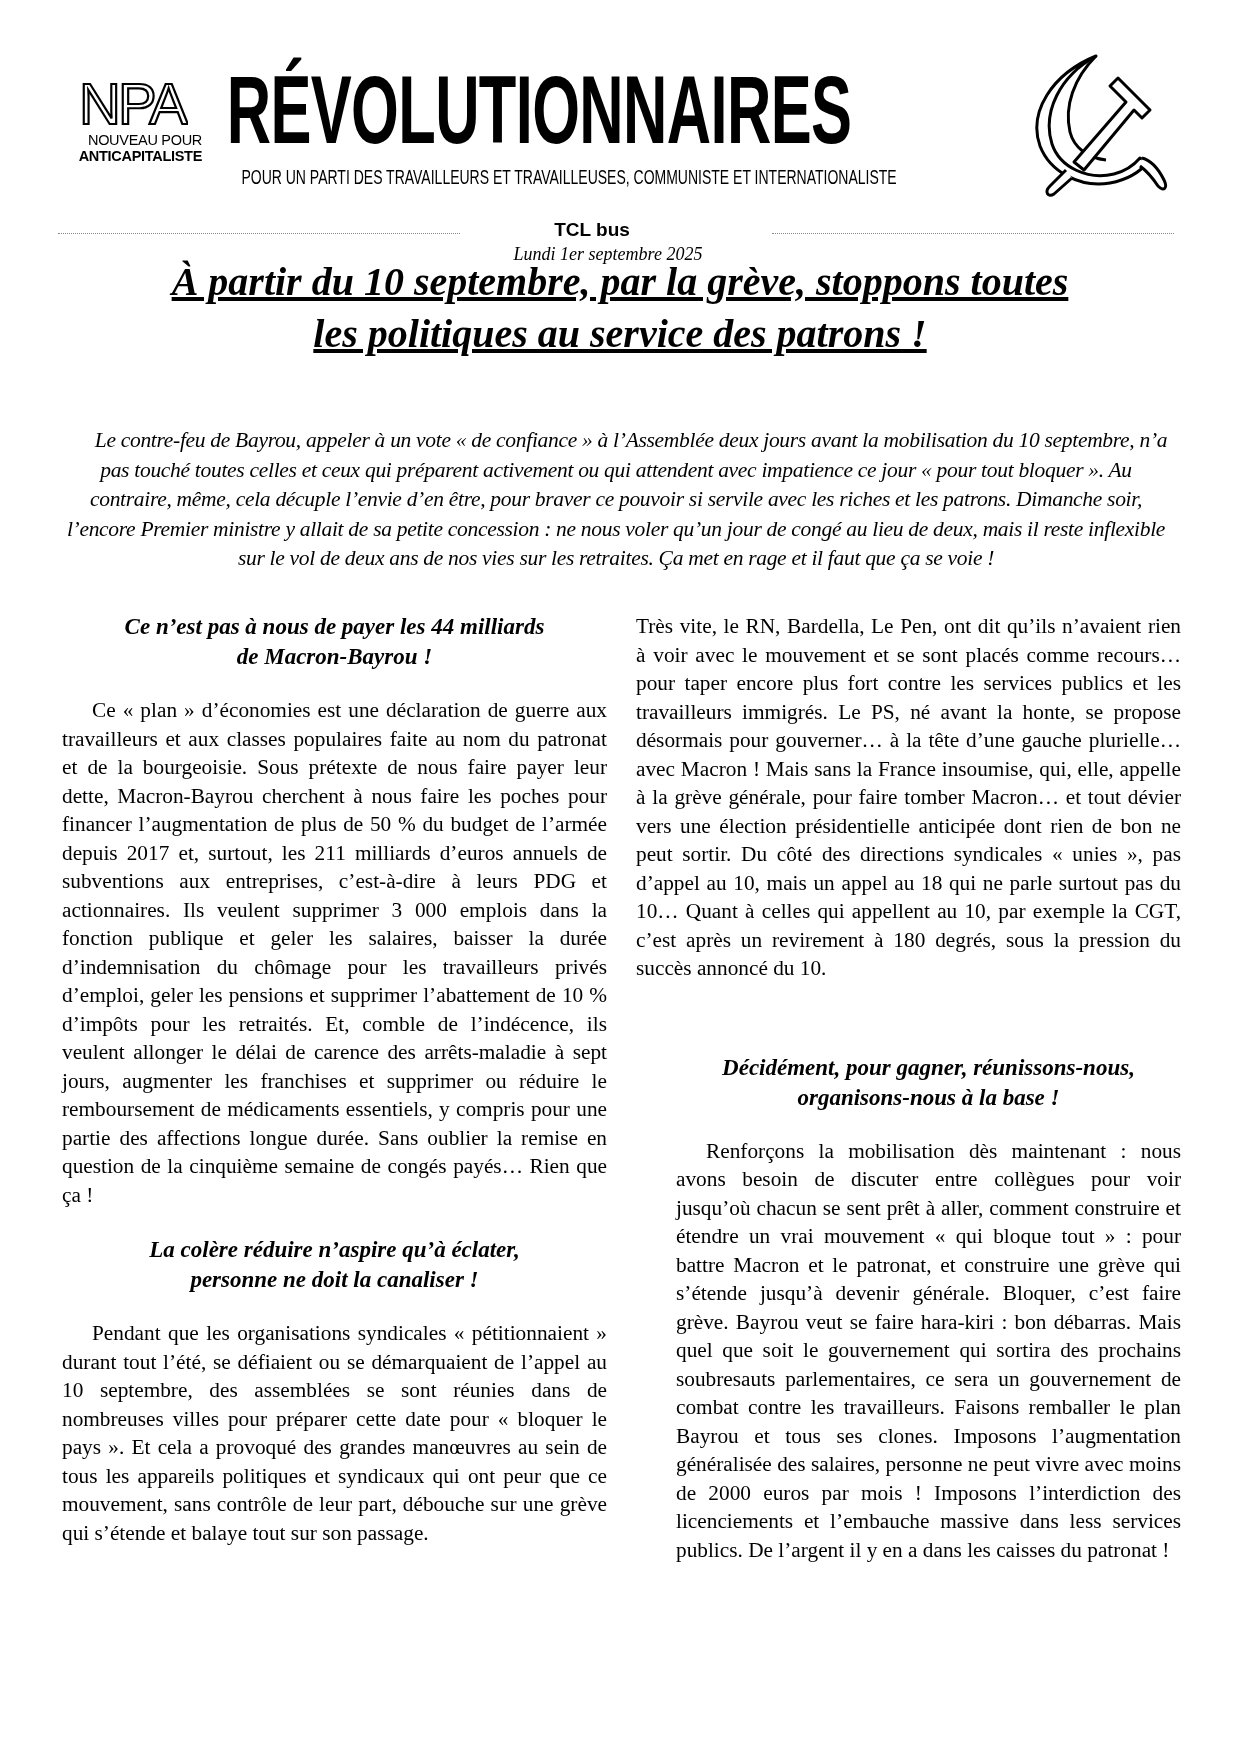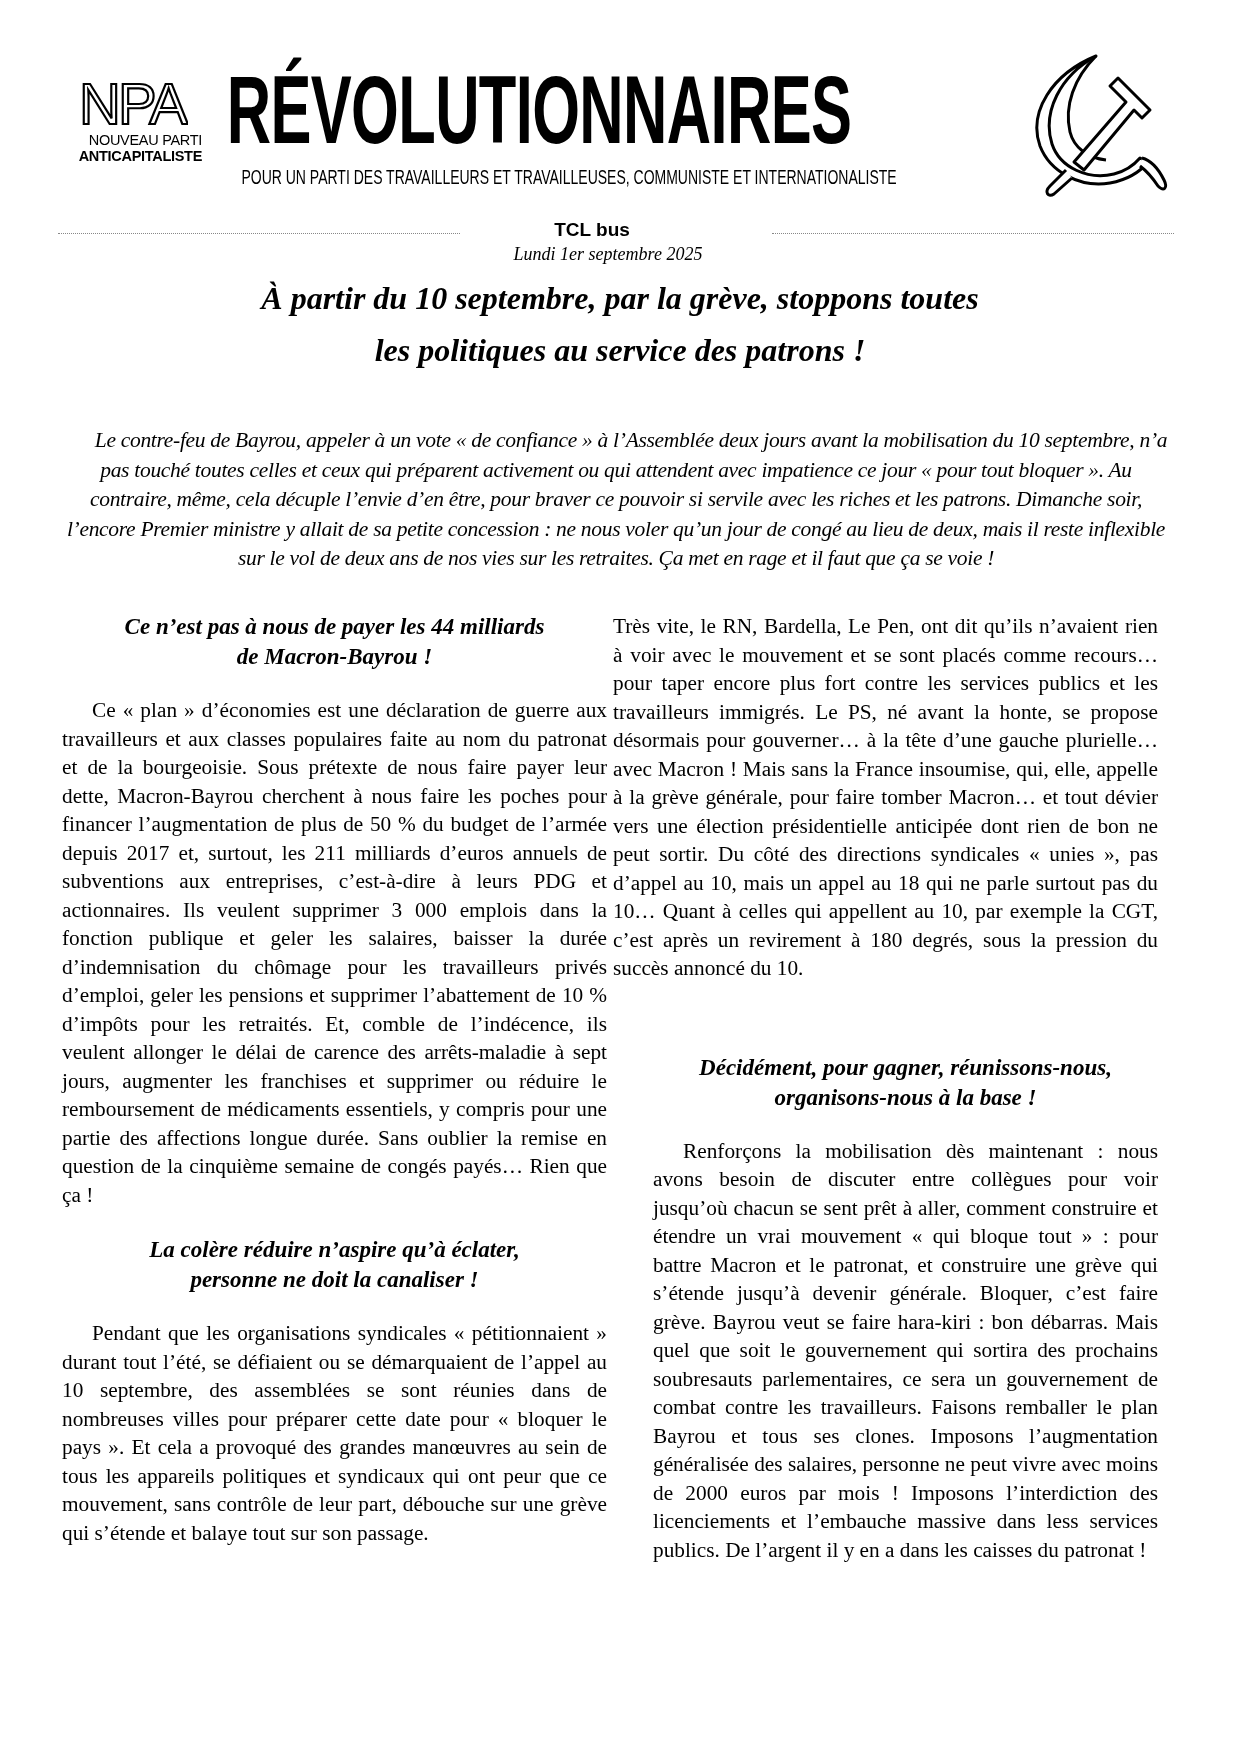--- a/index.html
+++ b/index.html
@@ -39,55 +39,55 @@
     #dots-right { left: 772px; width: 402px; }
     #sector {
       left: 436px; width: 312px; top: 219px; text-align: center;
       font-family: "Liberation Sans", sans-serif; font-weight: bold; font-size: 19px;
     }
     #date {
       left: 352px; width: 512px; top: 244px; text-align: center;
       font-style: italic; font-size: 18px;
     }
     #headline {
-      left: 60px; width: 1120px; top: 272px; text-align: center;
-      font-style: italic; font-weight: bold; font-size: 32px; line-height: 52px;
+      left: 60px; width: 1120px; top: 256px; text-align: center;
+      font-style: italic; font-weight: bold; font-size: 40px; line-height: 52px; text-decoration: underline;
     }
     #intro {
       left: 44px; width: 1144px; top: 410px; text-align: center;
       font-style: italic; font-size: 21.5px; line-height: 29.5px;
       letter-spacing: -0.3px;
     }
     #intro p { margin: 16px; text-indent: 30px; }
 
     
     .col { top: 612px; width: 545px; }
     #col-left { left: 62px; }
-    #col-right { left: 613px; width: 545px; }
+    #col-right { left: 636px; width: 545px; }
     .sec-title {
       font-style: italic; font-weight: bold; text-align: center;
       font-size: 23px; line-height: 30px; margin: 0 0 24px 0;
     }
     .para {
       margin: 0; text-align: justify; font-size: 21.3px; line-height: 28.5px;
       text-indent: 30px; hyphens: none;
     }
     .para.noindent { text-indent: 0; }
     .gap { height: 26px; }
     #col-right .sec-title { margin-top: 0; }
     #right-block-2 { padding-left: 40px; margin-top: 44px; }
   </style>
 </head>
 <body>
 
 <div id="npa-logo" class="abs">
   <svg id="npa-letters" viewBox="0 0 112 50">
     <text x="56" y="46" text-anchor="middle" font-family="Liberation Sans, sans-serif" font-size="58" font-weight="normal" fill="#fff" stroke="#000" stroke-width="2.2" letter-spacing="-3">NPA</text>
   </svg>
-  <div class="npa-sub1">NOUVEAU PARTI</div>
+  <div class="npa-sub1">NOUVEAU POUR</div>
   <div class="npa-sub2">ANTICAPITALISTE</div>
 </div>
 
 <div id="masthead" class="abs">
   <div><span id="masthead-title">RÉVOLUTIONNAIRES</span></div>
   <div><span id="masthead-sub">POUR UN PARTI DES TRAVAILLEURS ET TRAVAILLEUSES, COMMUNISTE ET INTERNATIONALISTE</span></div>
 </div>
 
 <svg id="sickle-hammer" class="abs" viewBox="0 0 150 148">
 

